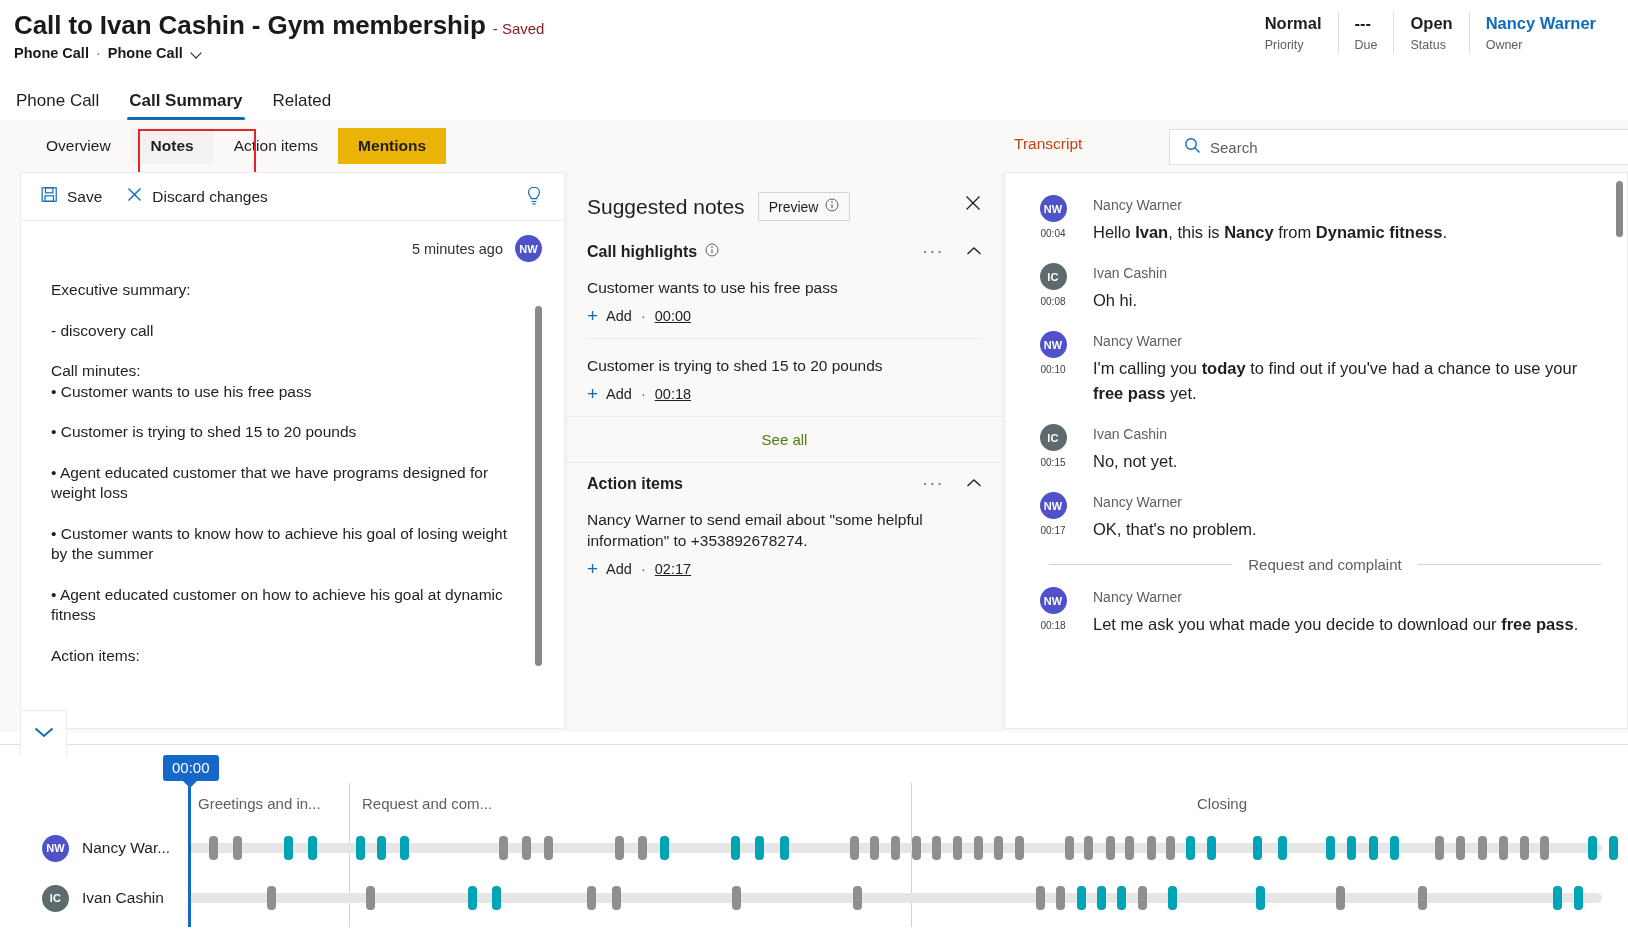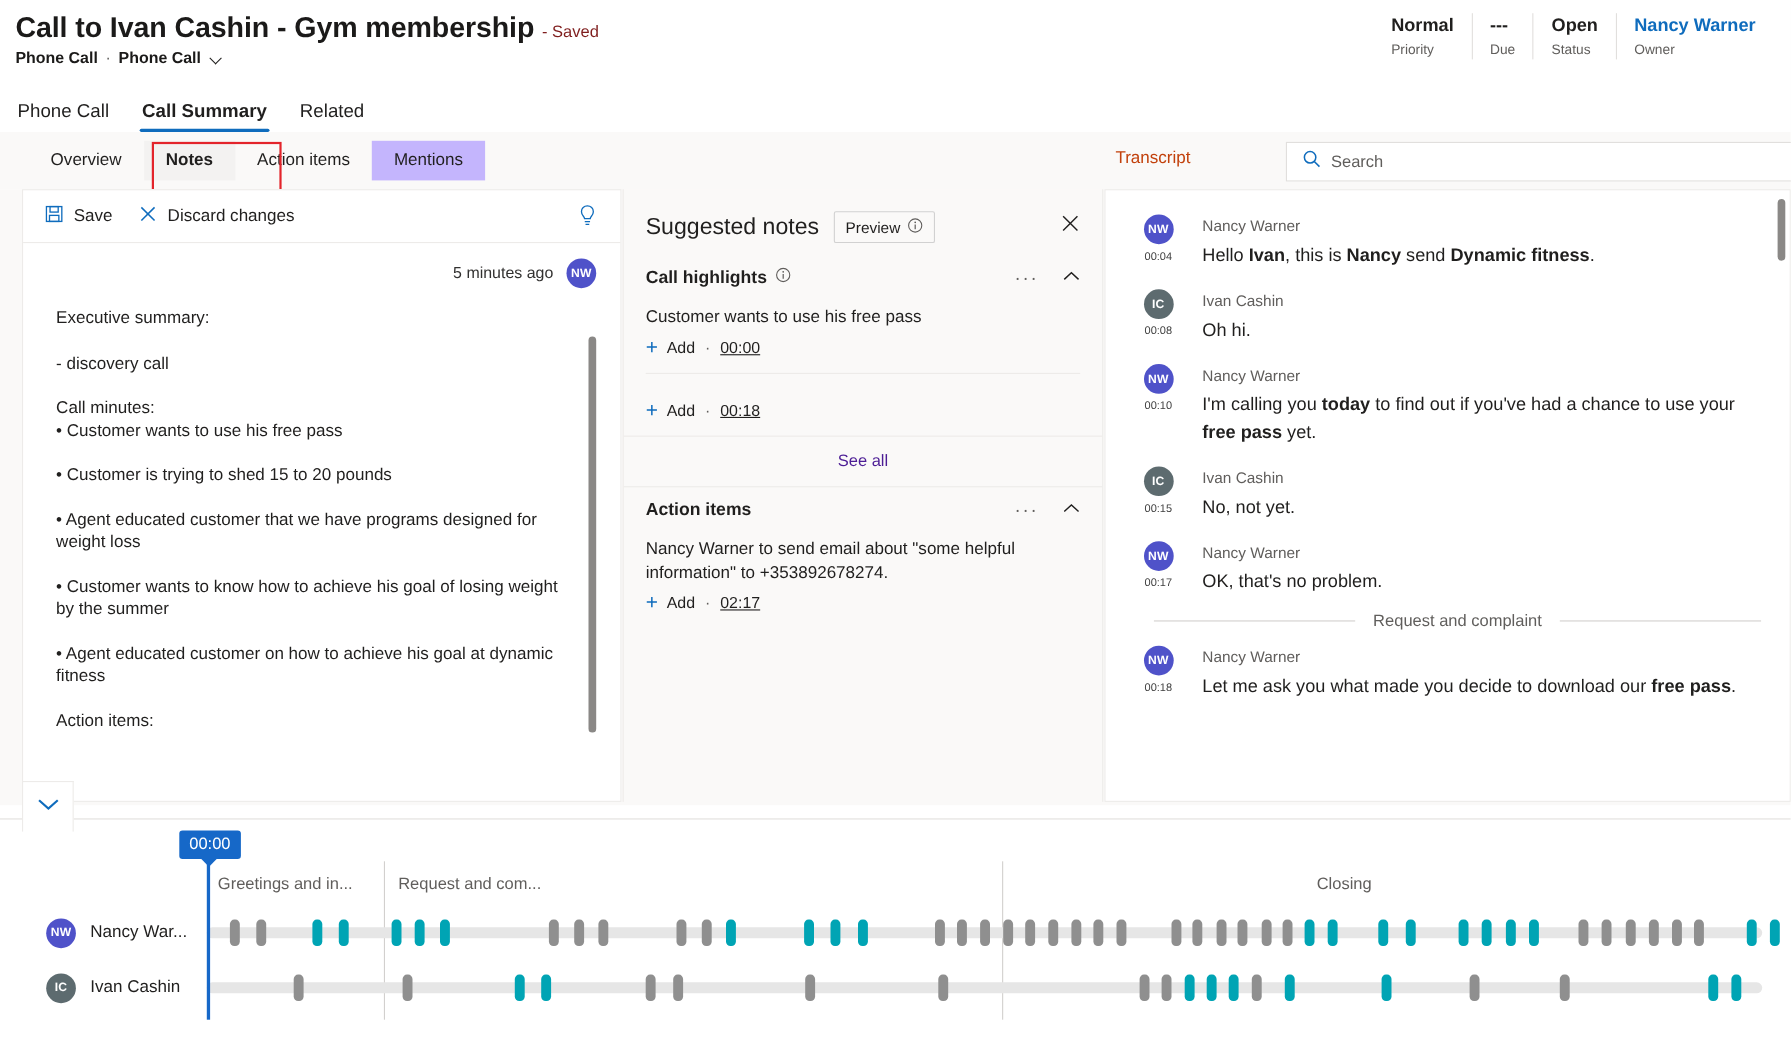--- a/index.html
+++ b/index.html
@@ -34,21 +34,21 @@
   
   .maintabs { display:flex; align-items:flex-end; gap:26px; padding:0 14px; height:42px; }
   .maintab { font-size:17px; color:#201f1e; padding:0 2px 9px 2px; position:relative; cursor:pointer; }
   .maintab.active { font-weight:600; }
   .maintab.active:after { content:""; position:absolute; left:0; right:0; bottom:0; height:3px; background:#0f6cbd; border-radius:2px;}
 
   
   .subtabstrip { position:relative; height:52px; background:#faf9f8; display:flex; align-items:center; padding-left:26px; }
   .subtab { font-size:15.5px; color:#201f1e; padding:9px 20px; cursor:pointer; position:relative; }
   .subtab.sel { background:#f3f2f1; font-weight:600; }
-  .subtab.wht { background:#c4b5fd; }
+  .subtab.wht { background:#eab308;font-weight:bold; }
   .redbox { position:absolute; left:138px; top:9px; width:118px; height:45px; border:2.5px solid #e3242b;
             pointer-events:none; }
   .transcript-label { position:absolute; left:1014px; top:15px; font-size:15.5px; color:#c2410c; }
   .searchbox { position:absolute; left:1169px; top:9px; width:470px; height:36px; background:#ffffff;
                border:1px solid #e1dfdd; display:flex; align-items:center; gap:9px; padding-left:14px; }
   .searchbox .ph { font-size:15px; color:#605e5c; }
 
   
   .body { position:relative; height:560px; background:#faf9f8; }
 
@@ -88,21 +88,21 @@
   .dots { letter-spacing:1.6px; font-size:17px; color:#605e5c; cursor:pointer; line-height:10px;}
   .sugg-item { padding:6px 0 14px 0; }
   .sugg-item.bordered { border-top:1px solid #edebe9; padding-top:16px; }
   .sugg-text { font-size:15.5px; line-height:21px; color:#201f1e; }
   .sugg-actions { margin-top:10px; display:flex; align-items:center; gap:9px; font-size:14.5px; color:#201f1e; }
   .add-link { display:flex; align-items:center; gap:8px; color:#201f1e; cursor:pointer; }
   .plus { color:#0f6cbd; font-size:19px; line-height:14px; font-weight:400;}
   .ts { text-decoration:underline; color:#201f1e; cursor:pointer; }
   .sep-dot { color:#605e5c; }
   .seeall { border-top:1px solid #edebe9; border-bottom:1px solid #edebe9; text-align:center;
-            padding:14px 0; color:#4c1d95; font-size:15px; cursor:pointer; }
+            padding:14px 0; color:#4d7c0f; font-size:15px; cursor:pointer; }
 
   
   .tr-panel { position:absolute; left:1004px; top:0; right:0; height:557px; background:#ffffff;
               border:1px solid #edebe9; overflow:hidden; }
   .tr-inner { padding:14px 26px 0 26px; position:relative; }
   .tr-row { display:flex; gap:18px; padding:8px 0 10px 0; }
   .tr-left { width:44px; flex:0 0 44px; display:flex; flex-direction:column; align-items:center; gap:6px; }
   .tr-time { font-size:10px; color:#404040; }
   .tr-right { flex:1; padding-top:2px; }
   .tr-name { font-size:14px; color:#605e5c; margin-bottom:7px; }
@@ -302,20 +302,21 @@
             <span class="add-link">
               <span class="plus">+</span>
               <span>Add</span>
             </span>
             <span class="sep-dot">·</span>
             <span class="ts">00:00</span>
           </div>
         </div>
 
         <div class="sugg-item bordered">
+          <div class="sugg-text">Customer is trying to shed 15 to 20 pounds</div>
           <div class="sugg-actions">
             <span class="add-link">
               <span class="plus">+</span>
               <span>Add</span>
             </span>
             <span class="sep-dot">·</span>
             <span class="ts">00:18</span>
           </div>
         </div>
       </div>
@@ -353,21 +354,21 @@
 
     <div class="tr-panel">
       <div class="tr-inner" id="transcript-list">
           <div class="tr-row">
             <div class="tr-left">
               <div class="avatar av-nw">NW</div>
               <div class="tr-time">00:04</div>
             </div>
             <div class="tr-right">
               <div class="tr-name">Nancy Warner</div>
-              <div class="tr-txt"><span>Hello </span><b>Ivan</b><span>, this is </span><b>Nancy</b><span> send </span><b>Dynamic fitness</b><span>.</span></div>
+              <div class="tr-txt"><span>Hello </span><b>Ivan</b><span>, this is </span><b>Nancy</b><span> from </span><b>Dynamic fitness</b><span>.</span></div>
             </div>
           </div>
           <div class="tr-row">
             <div class="tr-left">
               <div class="avatar av-ic">IC</div>
               <div class="tr-time">00:08</div>
             </div>
             <div class="tr-right">
               <div class="tr-name">Ivan Cashin</div>
               <div class="tr-txt"><span>Oh hi.</span></div>

